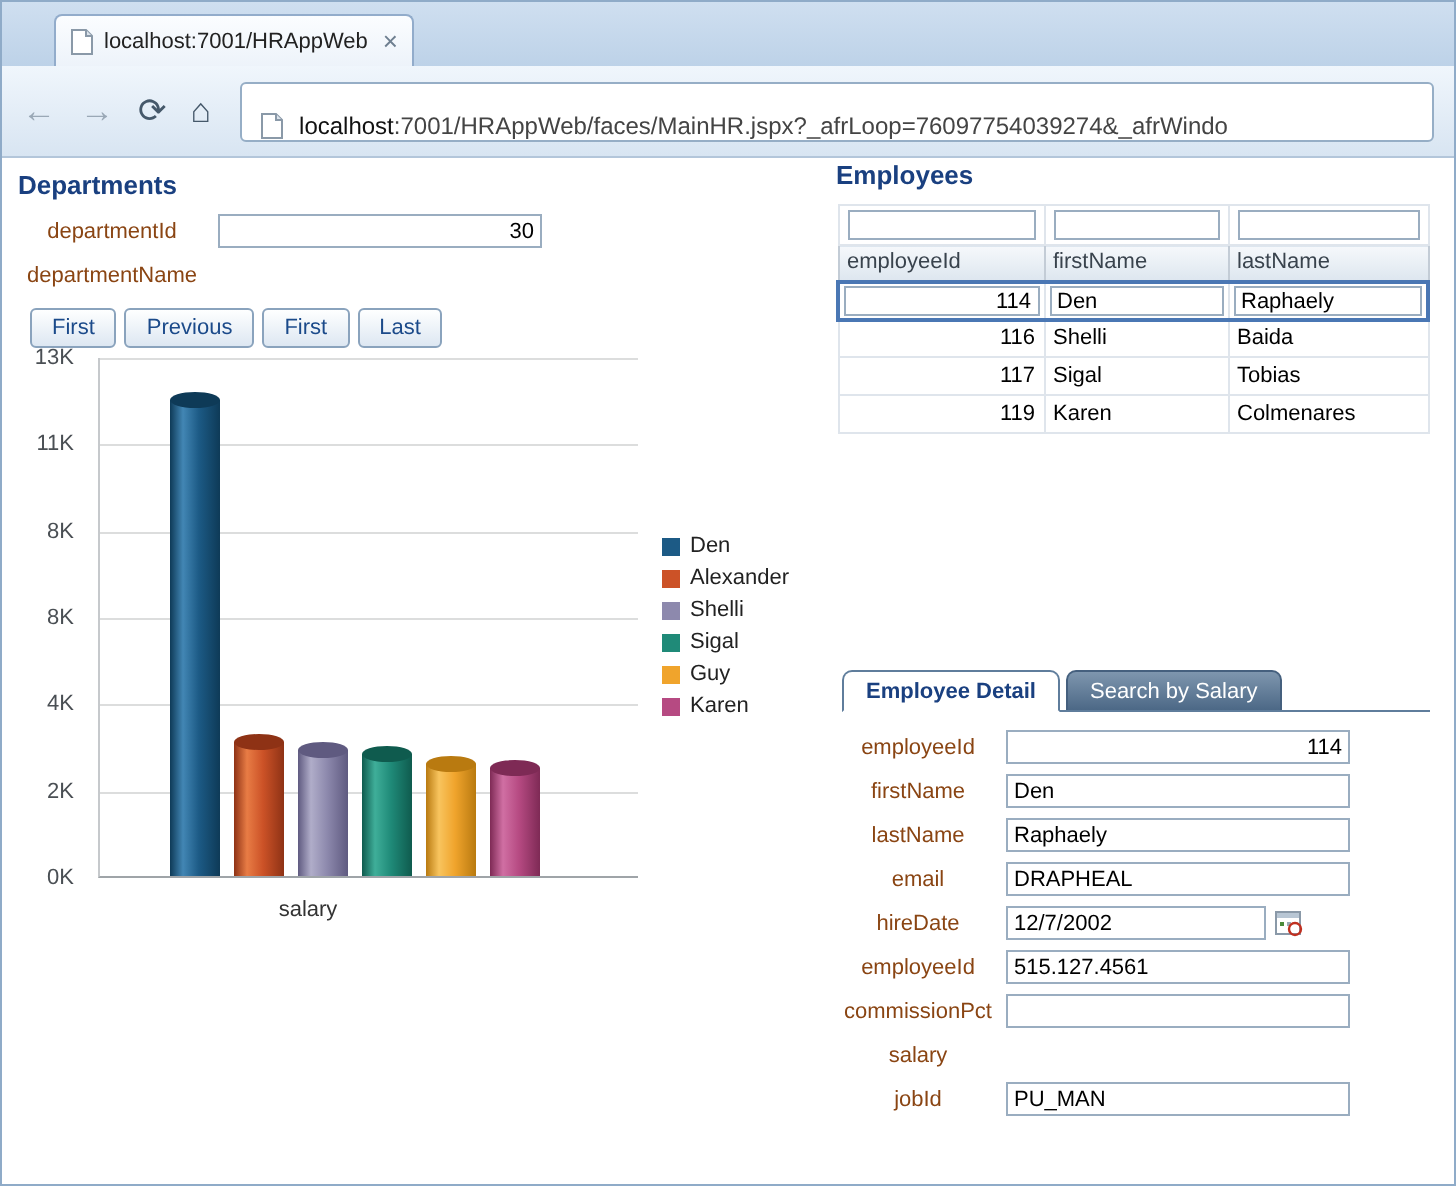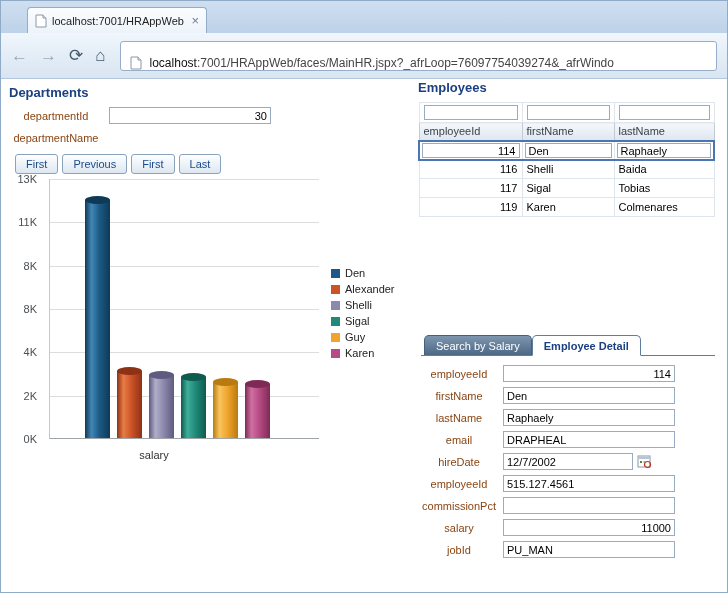--- a/index.html
+++ b/index.html
@@ -259,22 +259,22 @@
               <td class="ar">119</td>
               <td>Karen</td>
               <td>Colmenares</td>
             </tr>
           </tbody>
       </table>
     </div>
 
     <div class="detail">
       <div class="tabs">
+        <span class="tabx active">Employee Detail</span>
         <span class="tabx inactive">Search by Salary</span>
-        <span class="tabx active">Employee Detail</span>
       </div>
       <div class="detform">
           <div class="field-row">
             <span class="flabel det-label">employeeId</span>
             <input class="tbox det-input ar" value="114" style="">
           </div>
           <div class="field-row">
             <span class="flabel det-label">firstName</span>
             <input class="tbox det-input" value="Den" style="">
           </div>
@@ -302,21 +302,20 @@
           <div class="field-row">
             <span class="flabel det-label">employeeId</span>
             <input class="tbox det-input" value="515.127.4561" style="">
           </div>
           <div class="field-row">
             <span class="flabel det-label">commissionPct</span>
             <input class="tbox det-input" style="">
           </div>
           <div class="field-row">
             <span class="flabel det-label">salary</span>
-            <input class="tbox det-input ar" value="11000" style="">
           </div>
           <div class="field-row">
             <span class="flabel det-label">jobId</span>
             <input class="tbox det-input" value="PU_MAN" style="">
           </div>
         </div>
     </div>
 
   </div>
 </div>

